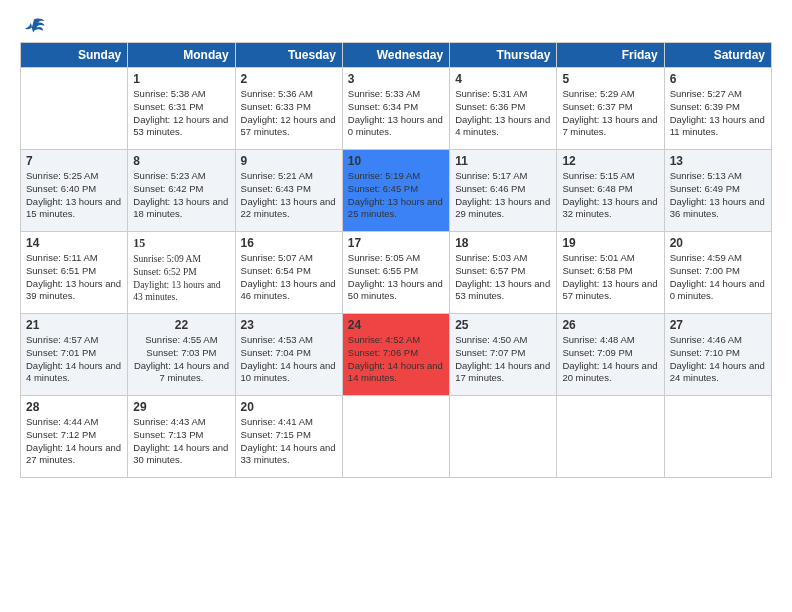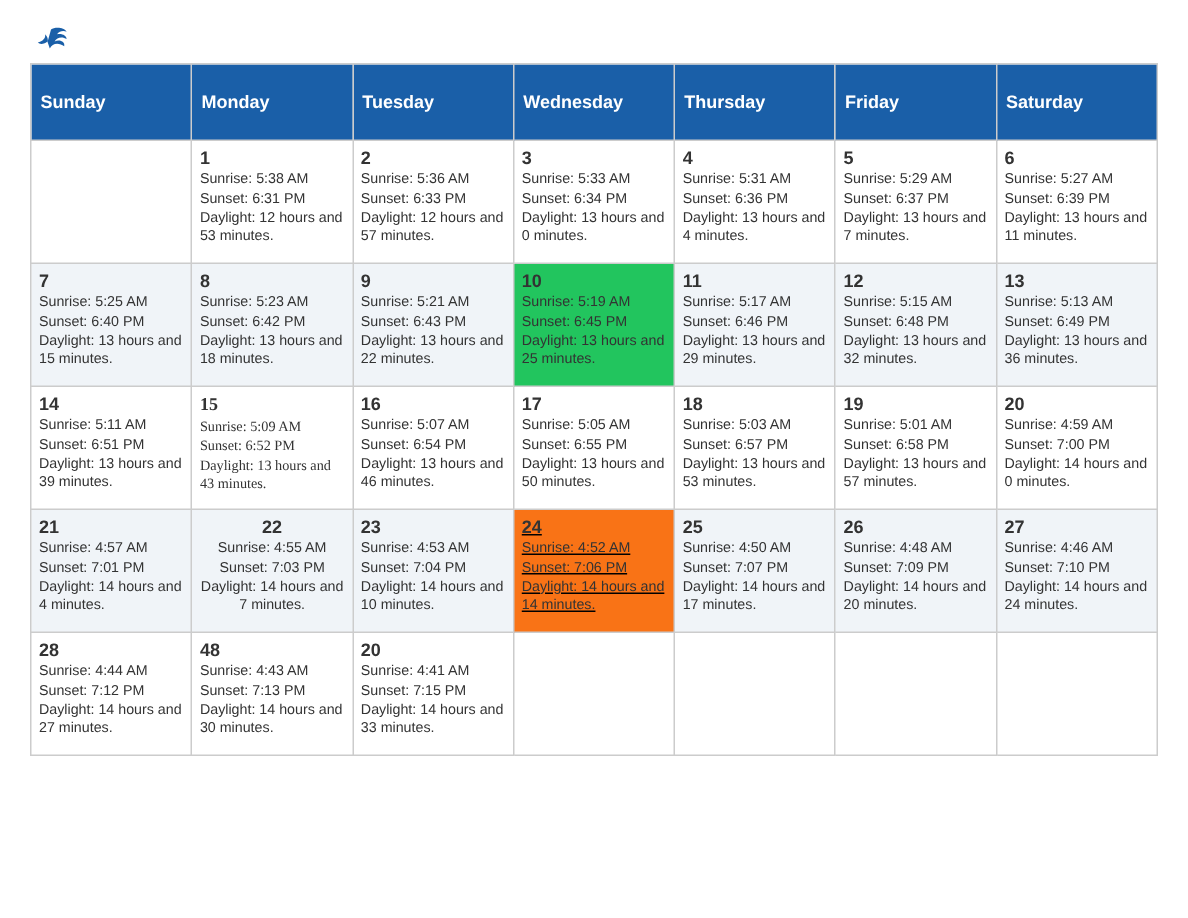--- a/index.html
+++ b/index.html
@@ -54,22 +54,22 @@
       font-style: italic;
     }
     .calendar-table {
       width: 100%;
       border-collapse: collapse;
       font-size: 10px;
     }
     .calendar-table th {
       background-color: #1a5fa8;
       color: #fff;
-      text-align: left;
-      padding: 18px 6px;
+      text-align: right;
+      padding: 5px 6px;
       font-size: 12px;
       font-weight: bold;
       border: 1px solid #ccc;
     }
     .calendar-table td {
       border: 1px solid #ccc;
       vertical-align: top;
       padding: 4px 5px;
       width: calc(100% / 7);
       height: 82px;
@@ -159,21 +159,21 @@
             <div class="day-info">Sunrise: 5:25 AM<br>Sunset: 6:40 PM<br>Daylight: 13 hours and 15 minutes.</div>
           </td>
           <td style="background: rgb(240, 244, 248);">
             <span class="day-num">8</span>
             <div class="day-info">Sunrise: 5:23 AM<br>Sunset: 6:42 PM<br>Daylight: 13 hours and 18 minutes.</div>
           </td>
           <td style="background: rgb(240, 244, 248);">
             <span class="day-num">9</span>
             <div class="day-info">Sunrise: 5:21 AM<br>Sunset: 6:43 PM<br>Daylight: 13 hours and 22 minutes.</div>
           </td>
-          <td style="background: #22c55e;">
+          <td style="background: #3b82f6;">
             <span class="day-num">10</span>
             <div class="day-info">Sunrise: 5:19 AM<br>Sunset: 6:45 PM<br>Daylight: 13 hours and 25 minutes.</div>
           </td>
           <td style="background: rgb(240, 244, 248);">
             <span class="day-num">11</span>
             <div class="day-info">Sunrise: 5:17 AM<br>Sunset: 6:46 PM<br>Daylight: 13 hours and 29 minutes.</div>
           </td>
           <td style="background: rgb(240, 244, 248);">
             <span class="day-num">12</span>
             <div class="day-info">Sunrise: 5:15 AM<br>Sunset: 6:48 PM<br>Daylight: 13 hours and 32 minutes.</div>
@@ -219,21 +219,21 @@
             <div class="day-info">Sunrise: 4:57 AM<br>Sunset: 7:01 PM<br>Daylight: 14 hours and 4 minutes.</div>
           </td>
           <td style="background: rgb(240, 244, 248); text-align: center;">
             <span class="day-num">22</span>
             <div class="day-info">Sunrise: 4:55 AM<br>Sunset: 7:03 PM<br>Daylight: 14 hours and 7 minutes.</div>
           </td>
           <td style="background: rgb(240, 244, 248);">
             <span class="day-num">23</span>
             <div class="day-info">Sunrise: 4:53 AM<br>Sunset: 7:04 PM<br>Daylight: 14 hours and 10 minutes.</div>
           </td>
-          <td style="background: #f97316; text-decoration: underline;">
+          <td style="background: #ef4444;">
             <span class="day-num">24</span>
             <div class="day-info">Sunrise: 4:52 AM<br>Sunset: 7:06 PM<br>Daylight: 14 hours and 14 minutes.</div>
           </td>
           <td style="background: rgb(240, 244, 248);">
             <span class="day-num">25</span>
             <div class="day-info">Sunrise: 4:50 AM<br>Sunset: 7:07 PM<br>Daylight: 14 hours and 17 minutes.</div>
           </td>
           <td style="background: rgb(240, 244, 248);">
             <span class="day-num">26</span>
             <div class="day-info">Sunrise: 4:48 AM<br>Sunset: 7:09 PM<br>Daylight: 14 hours and 20 minutes.</div>
@@ -242,21 +242,21 @@
             <span class="day-num">27</span>
             <div class="day-info">Sunrise: 4:46 AM<br>Sunset: 7:10 PM<br>Daylight: 14 hours and 24 minutes.</div>
           </td>
         </tr>
         <tr>
           <td style="background: rgb(255, 255, 255);">
             <span class="day-num">28</span>
             <div class="day-info">Sunrise: 4:44 AM<br>Sunset: 7:12 PM<br>Daylight: 14 hours and 27 minutes.</div>
           </td>
           <td style="background: rgb(255, 255, 255);">
-            <span class="day-num">48</span>
+            <span class="day-num">29</span>
             <div class="day-info">Sunrise: 4:43 AM<br>Sunset: 7:13 PM<br>Daylight: 14 hours and 30 minutes.</div>
           </td>
           <td style="background: rgb(255, 255, 255);">
             <span class="day-num">20</span>
             <div class="day-info">Sunrise: 4:41 AM<br>Sunset: 7:15 PM<br>Daylight: 14 hours and 33 minutes.</div>
           </td>
           <td class="empty-cell"></td>
           <td class="empty-cell"></td>
           <td class="empty-cell"></td>
           <td class="empty-cell"></td>

